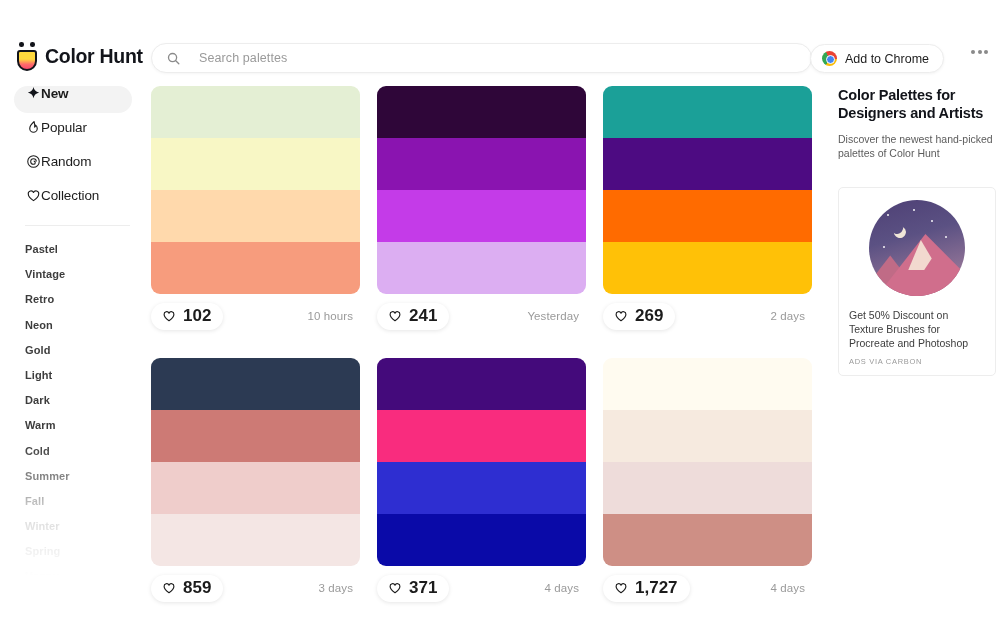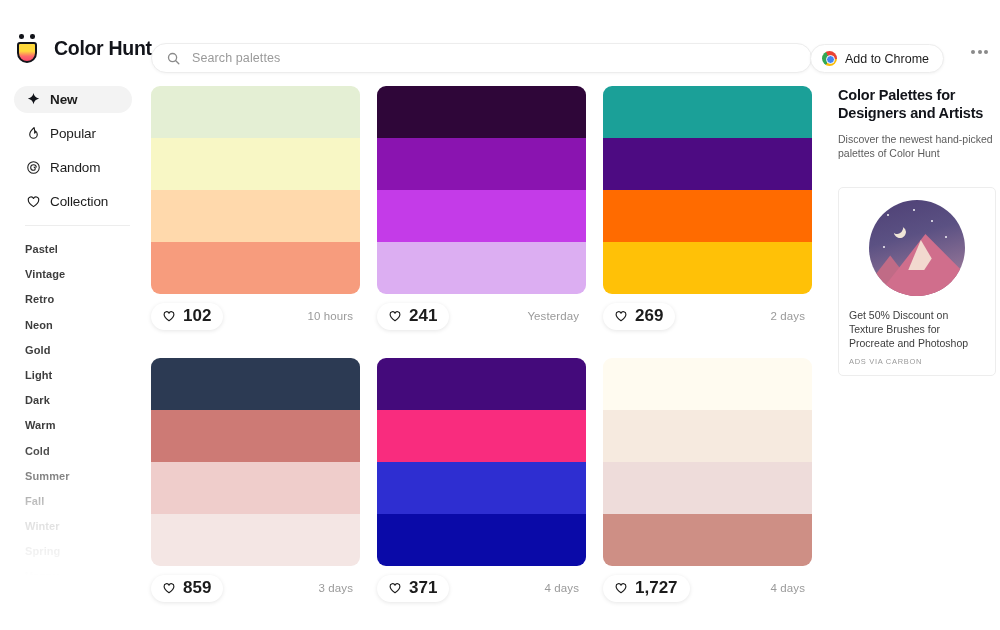--- a/index.html
+++ b/index.html
@@ -11,22 +11,22 @@
     overflow: hidden;
   }
   .app { position: relative; width: 1000px; height: 630px; }
 
   
   .header {
     position: absolute; top: 0; left: 0; width: 1000px; height: 86px;
     background: #ffffff;
   }
   .logo-block {
-    position: absolute; left: 14px; top: 33px;
-    display: flex; align-items: center; gap: 14px;
+    position: absolute; left: 14px; top: 41px;
+    display: flex; align-items: center; gap: 5px;
   }
   .logo-mark { position: relative; width: 26px; height: 30px; }
   .logo-cup {
     position: absolute; left: 3px; top: 9px; width: 20px; height: 21px;
     background: linear-gradient(180deg, #ffd93d 0%, #ffd93d 42%, #ff6b6b 72%, #f94a6b 100%);
     border: 2px solid #12141a;
     border-radius: 3px 3px 10px 10px;
   }
   .logo-eye {
     position: absolute; top: 1px; width: 4.5px; height: 4.5px;
@@ -37,21 +37,21 @@
   .logo-text {
     font-size: 19.5px; font-weight: bold; letter-spacing: -0.3px; color: #12141a;
   }
 
   .searchbar {
     position: absolute; left: 151px; top: 43px;
     width: 661px; height: 30px;
     background: #ffffff;
     border: 1px solid #ededed;
     border-radius: 15px;
-    display: flex; align-items: center; gap: 11px;
+    display: flex; align-items: center; gap: 18px;
     padding: 14px 14px;
     box-shadow: 0 1px 3px rgba(0,0,0,0.045);
   }
   .search-ph { font-size: 12.5px; color: #9a9a9a; letter-spacing: 0.1px; }
 
   .chrome-btn {
     position: absolute; right: 56px; top: 44px;
     height: 29px; padding: 0 14px 0 11px;
     background: #ffffff; border: 1px solid #ededed; border-radius: 15px;
     display: flex; align-items: center; gap: 8px;
@@ -71,21 +71,21 @@
   }
   .dots-btn {
     position: absolute; right: 12px; top: 50px;
     display: flex; align-items: center; gap: 2.5px;
   }
   .dots-btn i { width: 4px; height: 4px; border-radius: 50%; background: #8a8a8a; display:block; }
 
   
   .sidebar { position: absolute; left: 0; top: 86px; width: 150px; height: 544px; }
   .nav-item {
-    display: flex; align-items: center; gap: 9px;
+    display: flex; 
     height: 27px; margin: 0 18px 0 14px; padding: 0 12px;
     border-radius: 14px;
     font-size: 13.5px; color: #1c1c1c; letter-spacing: -0.1px;
   }
   .nav-item.active { background: #f3f3f3; font-weight: bold; }
   .nav-ico { width: 15px; height: 15px; flex: none; display:block; }
   .nav-gap { height: 7px; }
 
   .divider { height: 1px; background: #ededed; margin: 10px 20px 0 25px; }
 

